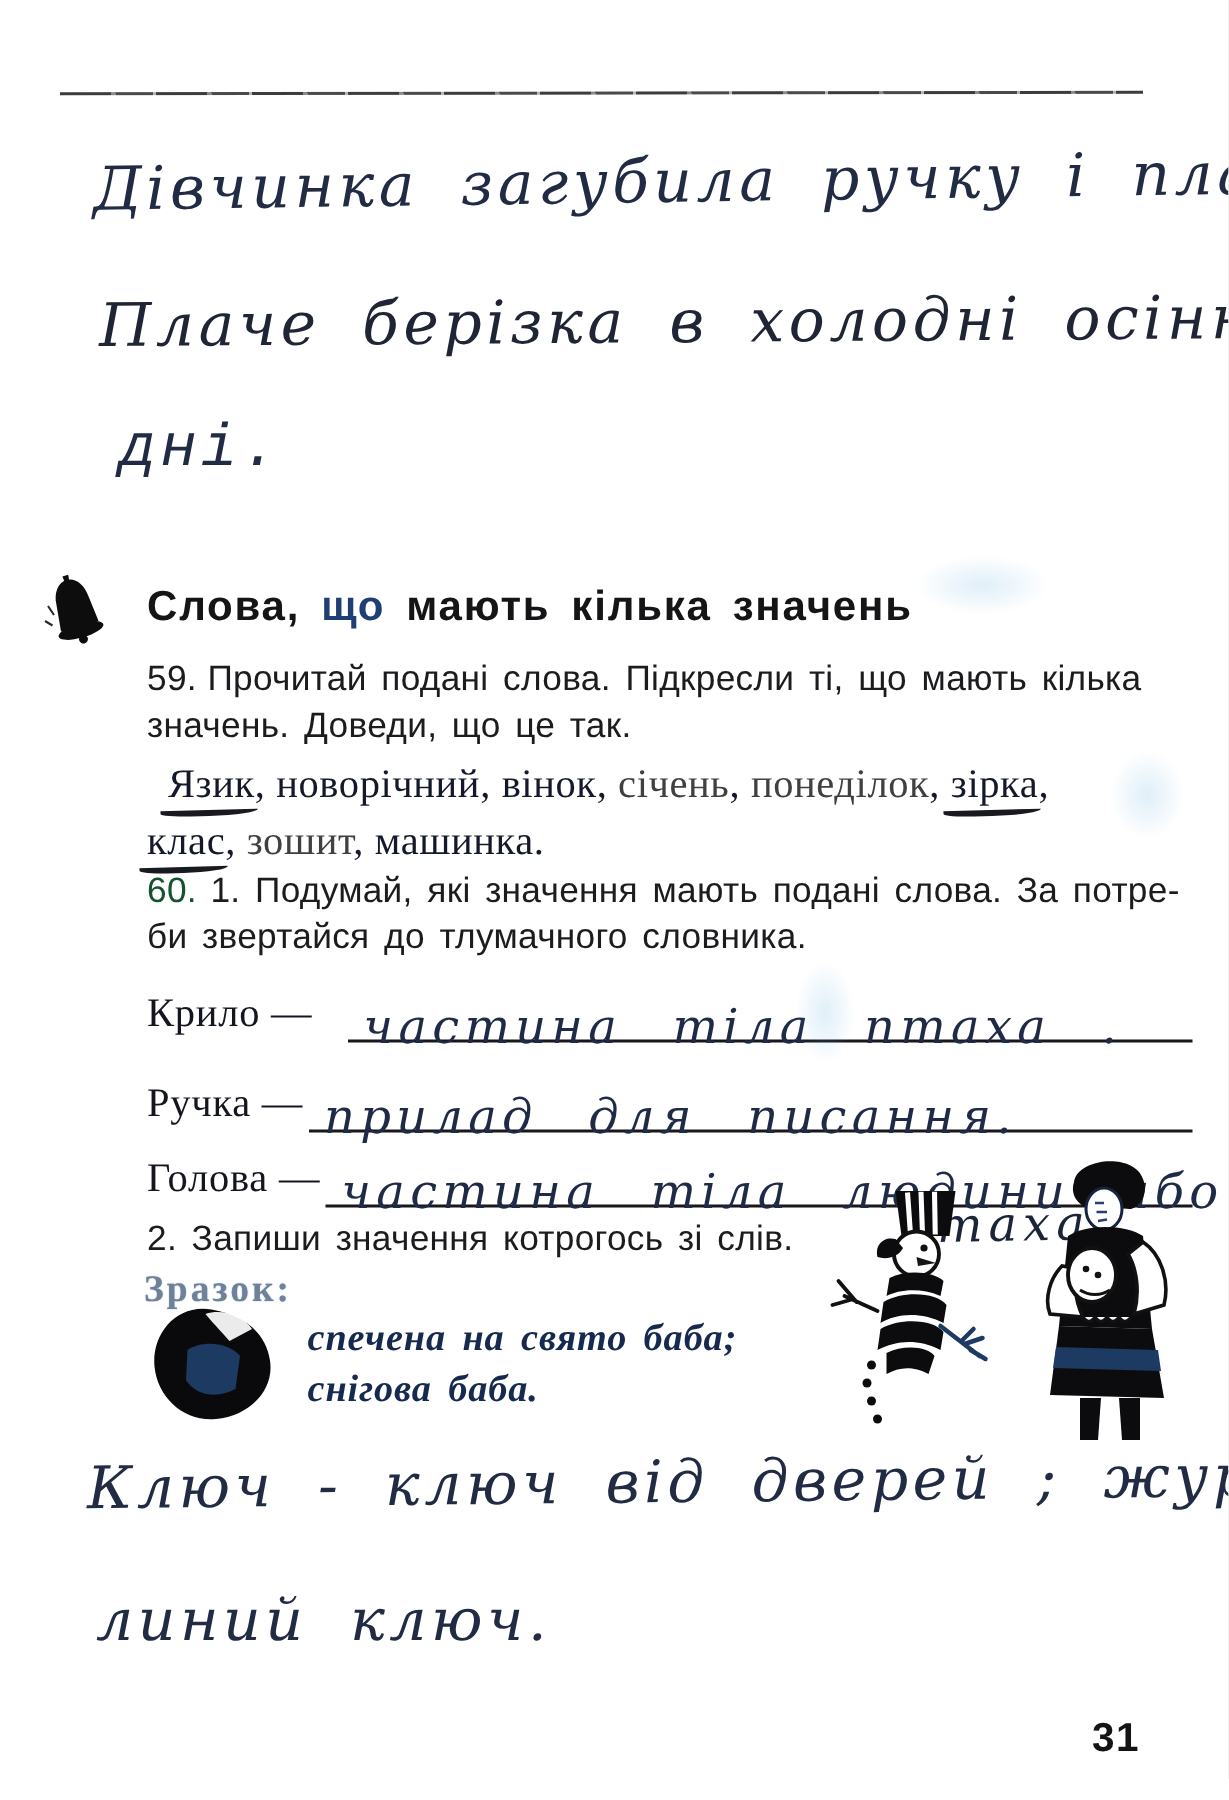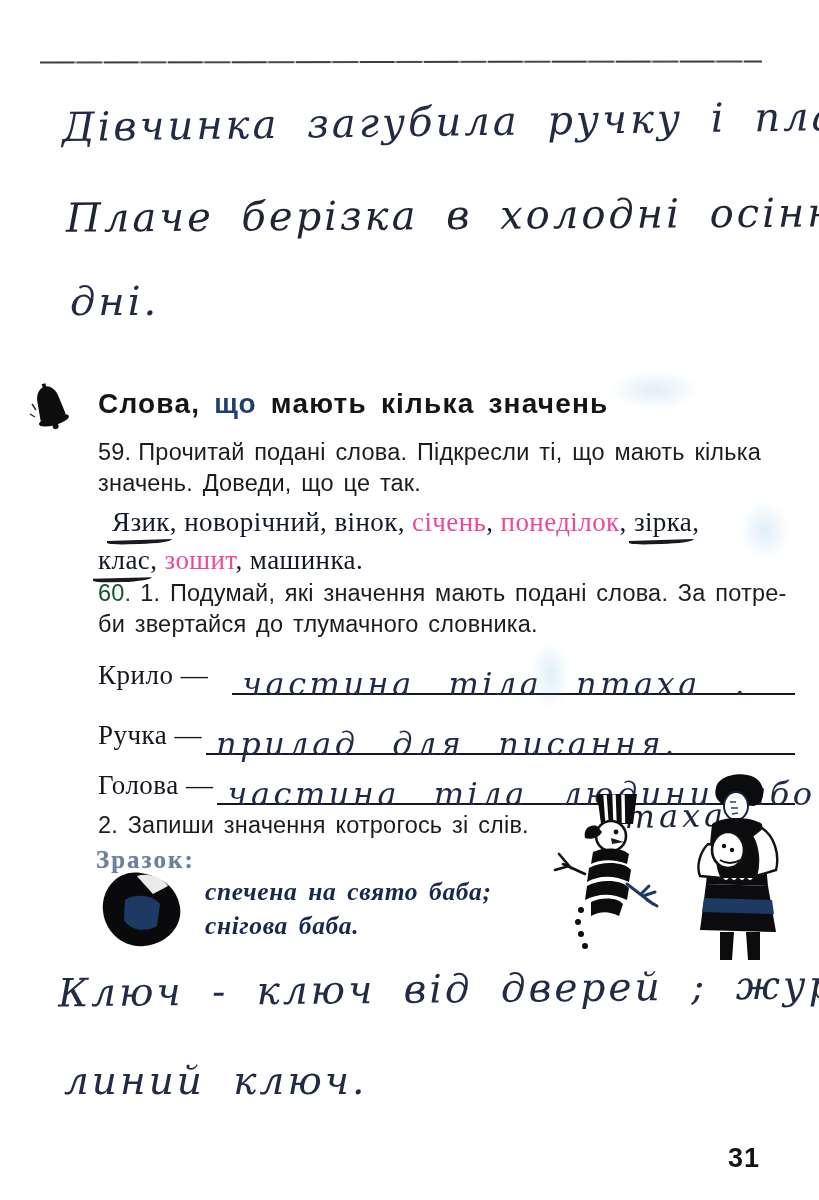--- a/index.html
+++ b/index.html
@@ -16,41 +16,41 @@
     transform:rotate(-0.08deg);
   }
   
   .hw {
     font-family:"DejaVu Serif", serif; font-style:italic;
     color:#222b44; white-space:nowrap;
   }
   .hw-top { position:absolute; font-size:40px; letter-spacing:3px; word-spacing:12px; }
   .hw-l1 { left:62px;  top:98px;  transform:rotate(-0.8deg); }
   .hw-l2 { left:66px;  top:192px; transform:rotate(-0.4deg); color:#202536; }
-  .hw-l3 { left:70px;  top:278px; }
+  .hw-l3 { left:80px;  top:278px;font-family:Liberation Mono, monospace; }
   
   .bell { position:absolute; left:24px; top:380px; width:52px; height:58px; }
   .heading {
     position:absolute; left:98px; top:388px; font-size:28px; font-weight:bold;
     letter-spacing:1.2px; word-spacing:5px; color:#151517;
   }
   .heading .accent { color:#1e3e74; }
   
   .body-p { position:absolute; left:98px; width:697px; font-size:23.5px; line-height:31px;
             letter-spacing:0.2px; word-spacing:3px; color:#1c1c1f; }
   .p59 { top:437px; }
   .p60 { top:578px; }
   .num59 { margin-right:7px; }
   .num60 { color:#14532d; margin-right:9px; }
   
   .words { position:absolute; left:98px; top:503px; width:700px;
            font-family:"Liberation Serif", serif; font-size:27px; font-weight:500;
            line-height:38px; color:#14182b; letter-spacing:0.4px; }
   .wline1 { padding-left:14px; }
-  .tint-blue { color:#ec4899; }
+  .tint-blue { color:#404040; }
   .u-hand { position:relative; }
   .u-hand::after {
     content:""; position:absolute; left:-5px; right:-2px; bottom:-7px; height:4px;
     background:#191920; border-radius:0 0 80% 50% / 0 0 160% 90%;
     transform:rotate(-1.6deg);
   }
   
   .def-row { position:absolute; left:98px; width:697px; display:flex; align-items:flex-end; }
   .def-term {
     font-family:"Liberation Serif", serif; font-size:27px; font-weight:500;

